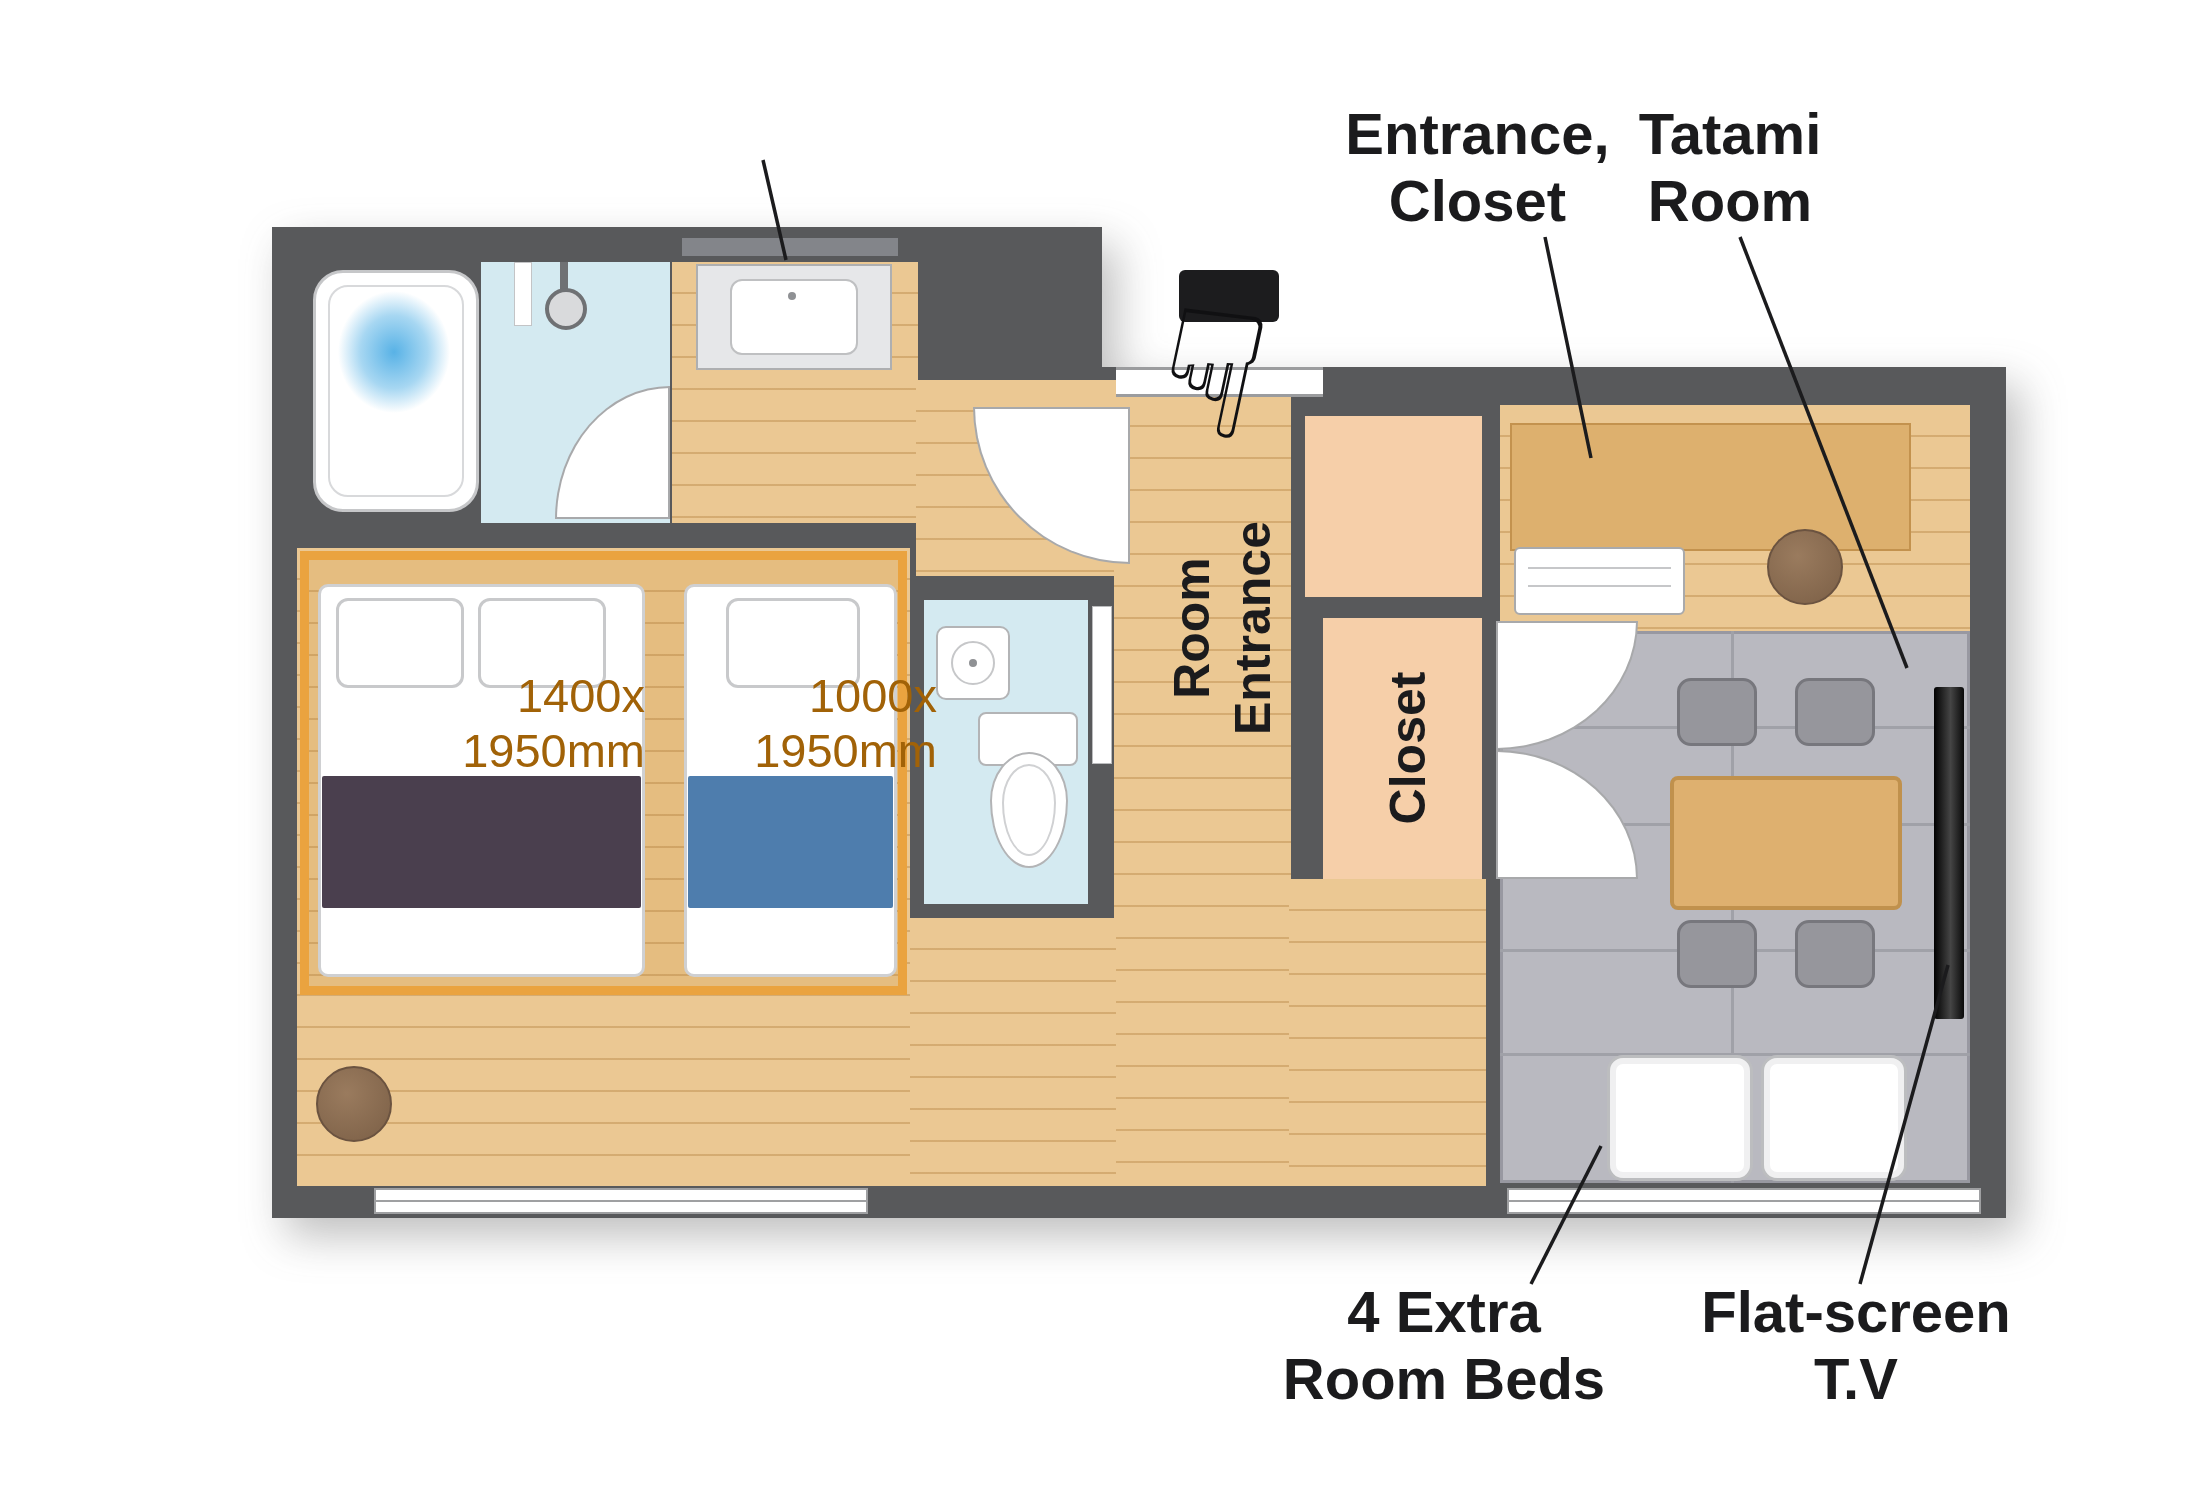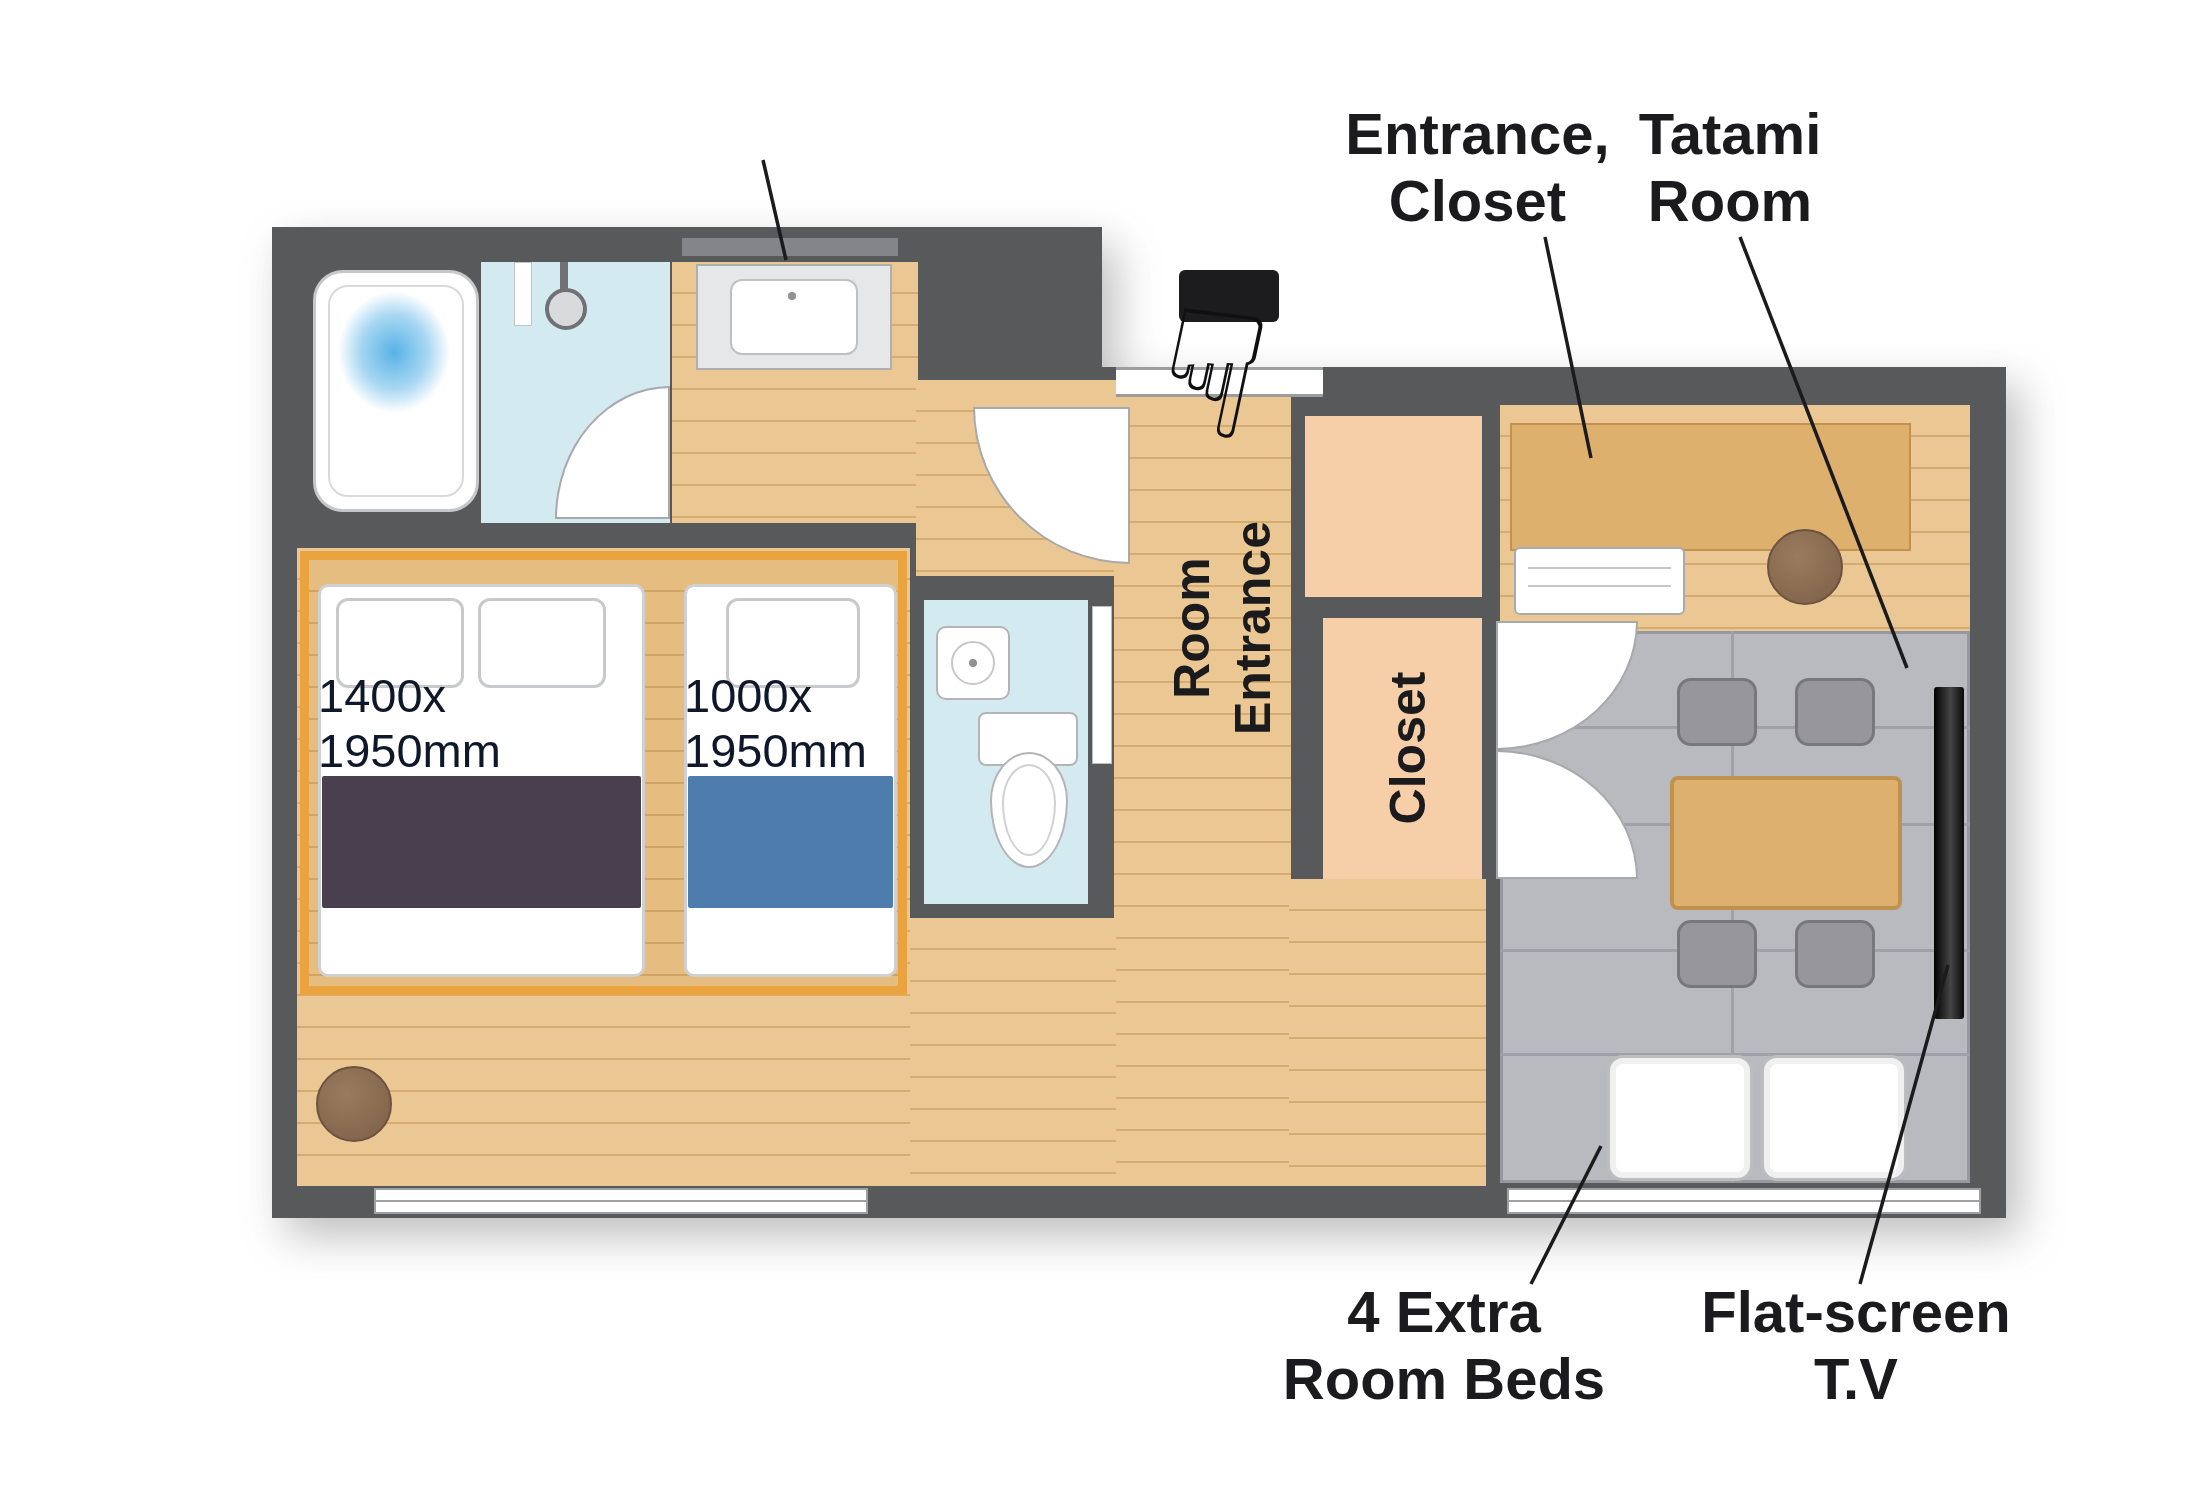--- a/index.html
+++ b/index.html
@@ -65,21 +65,21 @@
   .bed{background:#fff;border:3px solid #cfd0d2;border-radius:10px;box-sizing:border-box;}
   .bed-double{left:318px;top:584px;width:327px;height:393px;}
   .bed-single{left:684px;top:584px;width:213px;height:393px;}
   .pillow{background:#fff;border:3px solid #c8c9cb;border-radius:12px;}
   .pil-d1{left:336px;top:598px;width:122px;height:84px;}
   .pil-d2{left:478px;top:598px;width:122px;height:84px;}
   .pil-s {left:726px;top:598px;width:128px;height:84px;}
   .runner{border-radius:2px;}
   .run-d{left:322px;top:776px;width:319px;height:132px;background:var(--runner_double,#4a3f4e);}
   .run-s{left:688px;top:776px;width:205px;height:132px;background:var(--runner_single,#4e7dad);}
-  .bed-label{font-size:47px;font-weight:500;color:#0f172a;text-align:left;line-height:1.18;}
+  .bed-label{font-size:47px;font-weight:500;color:#a16207;text-align:right;line-height:1.18;}
   .bl-d{left:318px;top:668px;width:327px;}
   .bl-s{left:684px;top:668px;width:253px;}
   .stool{border-radius:50%;background:radial-gradient(circle at 40% 35%,#9a7b5e,#7b5f46);border:2px solid #6b5340;}
   .stool-bedroom{left:316px;top:1066px;width:72px;height:72px;}
   .stool-desk{left:1767px;top:529px;width:72px;height:72px;}
 
   
   .desk{left:1510px;top:423px;width:397px;height:124px;background:#ddb06e;border:2px solid #c3924e;}
   .desk-pc{left:1514px;top:547px;width:167px;height:64px;background:#fff;border:2px solid #a9aaac;border-radius:6px;}
   .desk-pc-line{position:absolute;left:12px;right:12px;height:2px;background:#c6c7c9;}

